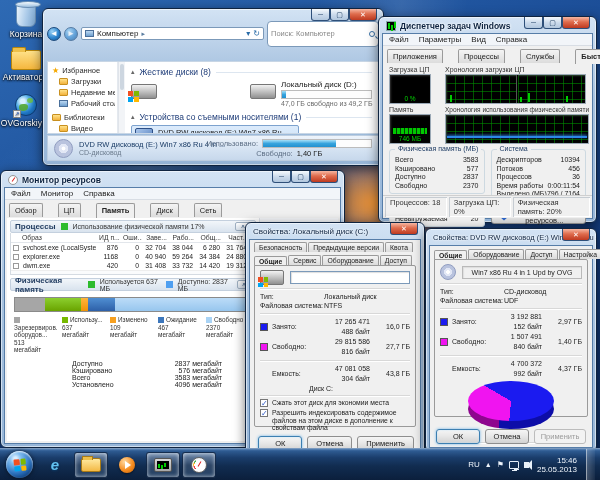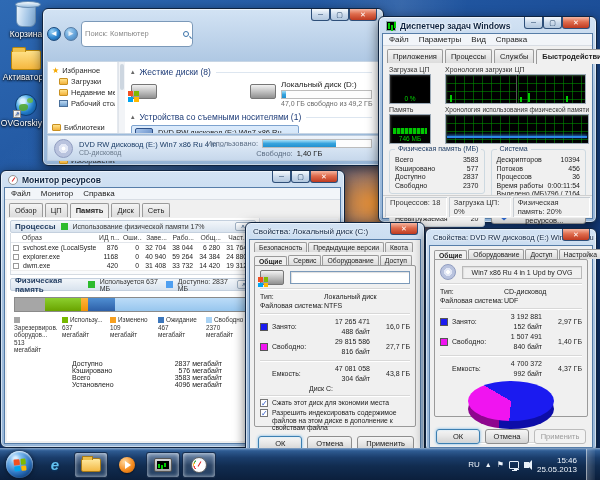--- a/index.html
+++ b/index.html
@@ -47,21 +47,21 @@
     padding:0 7px;font-size:8.5px;font-weight:bold;color:#0d2340;
     text-shadow:0 0 2px #fff,0 0 3px #fff;white-space:nowrap;overflow:hidden;}
   .wc{position:absolute;top:0;right:6px;display:flex;z-index:5;}
   .wc b{width:19px;height:12px;border:1px solid #2e4f79;border-top:none;border-radius:0 0 3px 3px;
     background:linear-gradient(#f6fafd,#ccdbec 50%,#b2c7de);display:flex;align-items:center;justify-content:center;
     font-size:7px;font-weight:normal;color:#1d3d60;line-height:1;}
   .wc b.x{width:28px;background:linear-gradient(#f6b7a2,#df6c4d 45%,#bf3a20);color:#fff;}
   .client{position:absolute;left:3px;right:3px;bottom:3px;background:#f0f0f0;border:1px solid #567da8;}
 
   .menubar{display:flex;gap:10px;padding:1px 6px;font-size:8px;color:#222;background:#f2f5f9;border-bottom:1px solid #d8dde4;}
-  .tabs{display:flex;align-items:flex-end;padding:2px 4px 0;gap:2px;}
+  .tabs{display:flex;align-items:flex-end;padding:2px 4px 0;gap:15px;}
   .tab{font-size:7.5px;color:#222;padding:2px 5px;border:1px solid #9a9a9a;border-bottom:none;
     border-radius:2px 2px 0 0;background:linear-gradient(#f4f4f4,#dcdcdc);white-space:nowrap;}
   .tab.active{background:#f0f0f0;position:relative;top:1px;padding-bottom:3px;font-weight:bold;}
   .statusbar{position:absolute;left:0;right:0;bottom:0;display:flex;gap:2px;padding:1px 2px;font-size:7.5px;color:#333;background:#f0f0f0;border-top:1px solid #cfcfcf;}
   .statusbar span{box-shadow:inset 1px 1px 0 #c6ccd2, inset -1px -1px 0 #fff;padding:1px 5px;}
 
   .btn{display:inline-flex;align-items:center;justify-content:center;font-size:7.5px;color:#1a1a1a;
     border:1px solid #8e8e8e;border-radius:3px;background:linear-gradient(#f5f5f5,#e8e8e8 45%,#d2d2d2);padding:2px 8px;}
   .btn.def{border-color:#3c7fb1;box-shadow:0 0 3px #6fb4e8, inset 0 0 2px #bfe0f5;}
   .btn.dis{color:#9b9b9b;border-color:#bcbcbc;background:#f2f2f2;}
@@ -291,20 +291,29 @@
   <div class="win" id="explorer" style="z-index:1;">
     <div class="tl"></div>
     <div class="wc">
       <b>─</b>
       <b>▢</b>
       <b class="x">✕</b>
     </div>
     <div class="navrow">
       <span class="orb">◄</span>
       <span class="orb fwd">►</span>
+      <div class="abar">
+        <span class="mini-mon"></span>
+        <span>Компьютер</span>
+        <span class="chev">▸</span>
+        <span class="right">
+          <span>▾</span>
+          <span>↻</span>
+        </span>
+      </div>
       <div class="sbox">
         <span>Поиск: Компьютер</span>
         <span class="mag"></span>
       </div>
     </div>
     <div class="body">
       <div class="sidebar">
         <div class="sitem">
             <span class="mini-star">★</span>
             <span>Избранное</span>
@@ -314,21 +323,21 @@
             <span>Загрузки</span>
           </div>
         <div class="sitem ind">
             <span class="mini-fold"></span>
             <span>Недавние места</span>
           </div>
         <div class="sitem ind">
             <span class="mini-mon"></span>
             <span>Рабочий стол</span>
           </div>
-        <div class="sitem" style="margin-top:13px;">
+        <div class="sitem" style="margin-top:3px;">
             <span class="mini-fold"></span>
             <span>Библиотеки</span>
           </div>
         <div class="sitem ind">
             <span class="mini-fold"></span>
             <span>Видео</span>
           </div>
         <div class="sitem ind">
             <span class="mini-fold"></span>
             <span>Документы</span>

